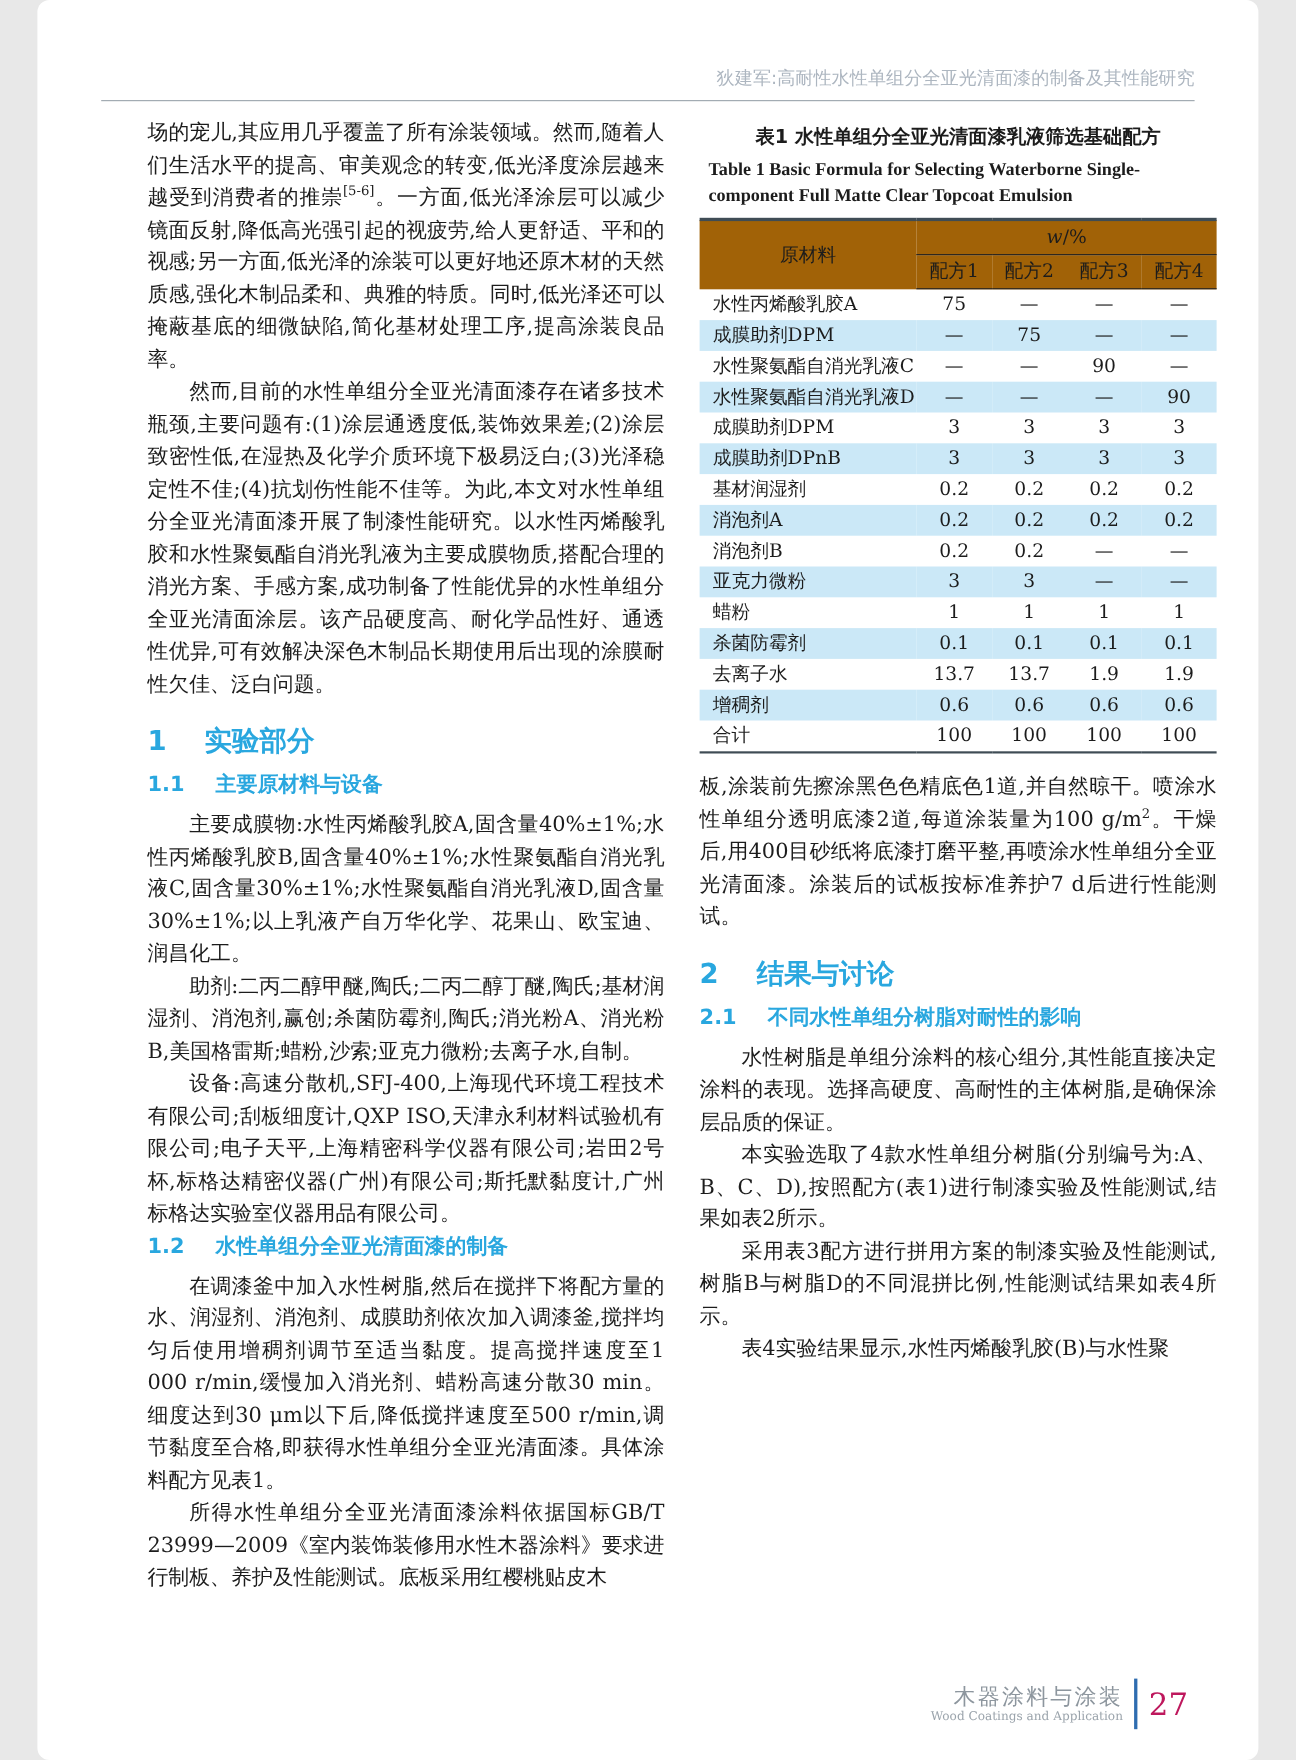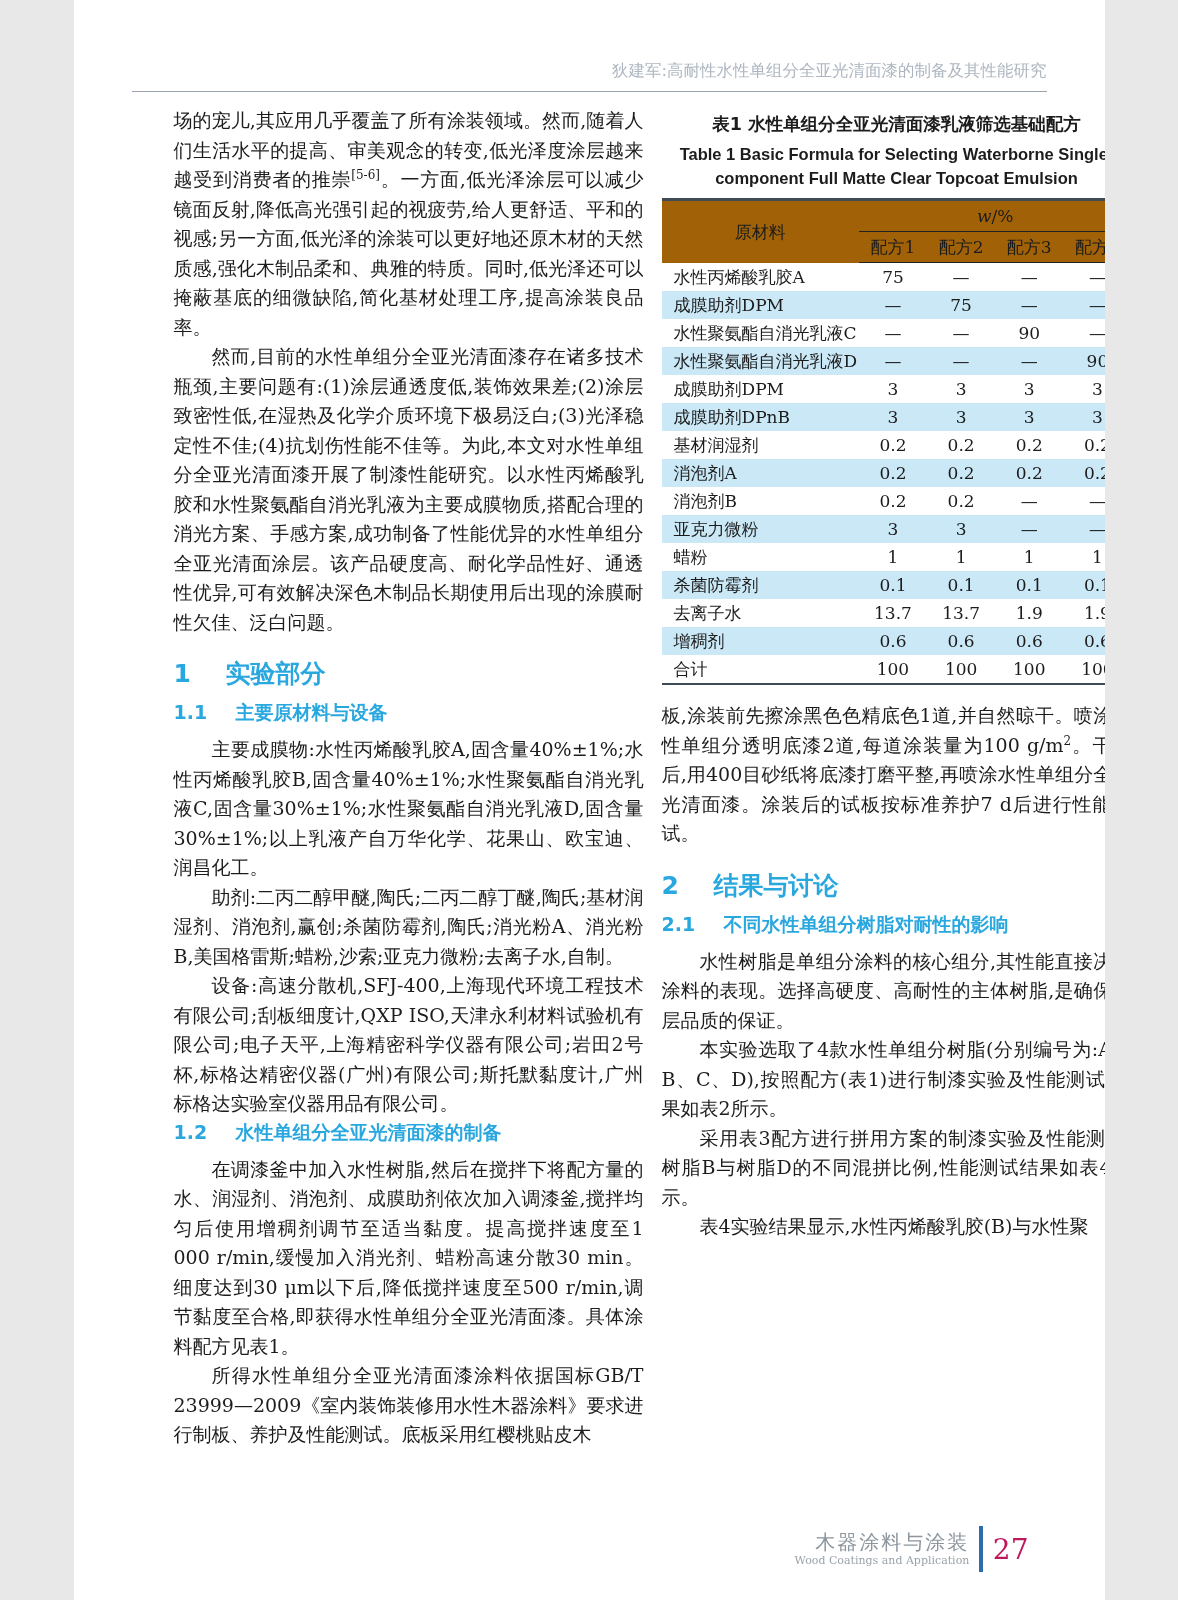--- a/index.html
+++ b/index.html
@@ -1,39 +1,40 @@
 <!DOCTYPE html>
 <html><head>
 <meta charset="utf-8">
 <style>
   html,body{margin:0;padding:0;background:#e8e8e8;}
   .page{
     position:relative;
-    width:1031px;height:1600px;
+    width:1110px;height:1600px;
     background:#ffffff;
     margin:0 auto;
     overflow:hidden;
     font-family:"DejaVu Serif","Liberation Serif",serif;
     color:#1c1c1c;
+    border-radius:11px;
   }
   
   .running-head{
     margin:0 58px;
     padding-top:60px;
     padding-bottom:9px;
     text-align:right;
     font-family:"DejaVu Sans","Liberation Sans",sans-serif;
     font-size:16.5px;
     color:#adb6c0;
     border-bottom:1.5px solid #9aa3ab;
   }
   
   .cols{
     display:flex;
-    gap:18px;
+    gap:32px;
     margin:14px 100px 0 100px;
   }
   .col{flex:0 0 470px;width:470px;}
   .p{
     font-size:19px;
     line-height:29.5px;
     text-align:justify;
     text-indent:2em;
     margin:0;
   }
@@ -62,26 +63,26 @@
   .h2 .num{min-width:62px;}
   
   .tcap-zh{
     text-align:center;
     font-weight:700;
     font-size:17.5px;
     margin:6px 0 6px 0;
     font-family:"DejaVu Sans","Liberation Sans",sans-serif;
   }
   .tcap-en{
-    text-align:center;
+    text-align:left;
     font-weight:700;
     font-size:16.5px;
     line-height:24px;
     margin:0 8px 8px 8px;
-    font-family:Liberation Sans, sans-serif;
+    font-family:Liberation Serif, serif;
   }
   
   table.t1{
     width:100%;
     border-collapse:collapse;
     border-top:3px solid #3f4c55;
     border-bottom:2px solid #3f4c55;
     font-size:17px;
   }
   table.t1 td{
@@ -97,21 +98,21 @@
     width:42%;
   }
   table.t1 thead td.mat{text-align:center;padding-left:0;}
   table.t1 .wgroup{border-bottom:1.2px solid #222;}
   table.t1 .wgroup .it{font-style:italic;}
   table.t1 thead tr.sub td{border-bottom:1.2px solid #222;}
   table.t1 tbody tr:nth-child(even){background:#cbe8f7;}
   
   .footer{
     position:absolute;
-    right:76px;
+    right:64px;
     bottom:28px;
     display:flex;
     align-items:center;
   }
   .f-txt{text-align:right;}
   .f-zh{
     font-family:"DejaVu Sans","Liberation Sans",sans-serif;
     font-size:20px;
     color:#8d969e;
     letter-spacing:2px;

